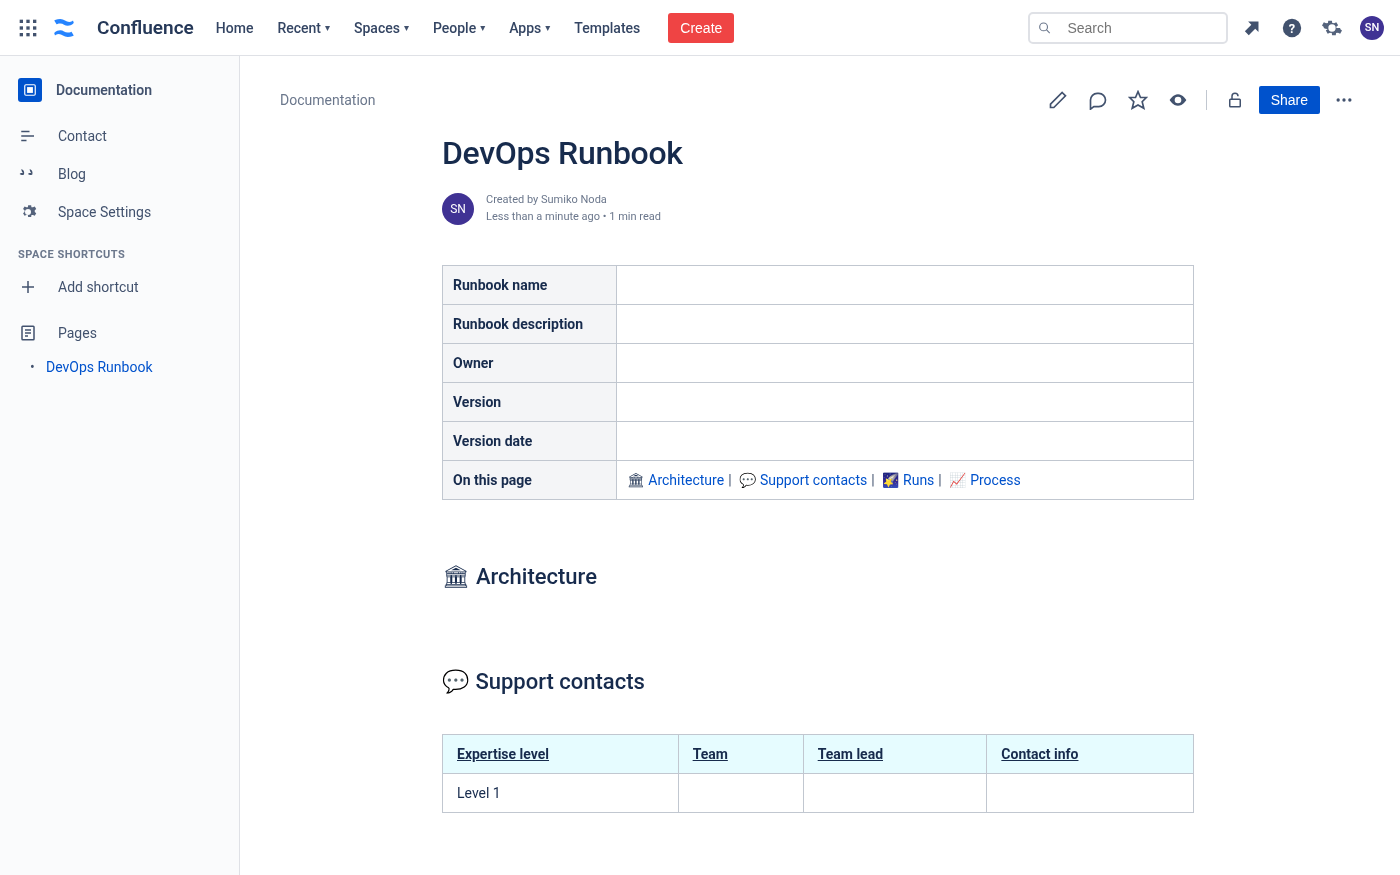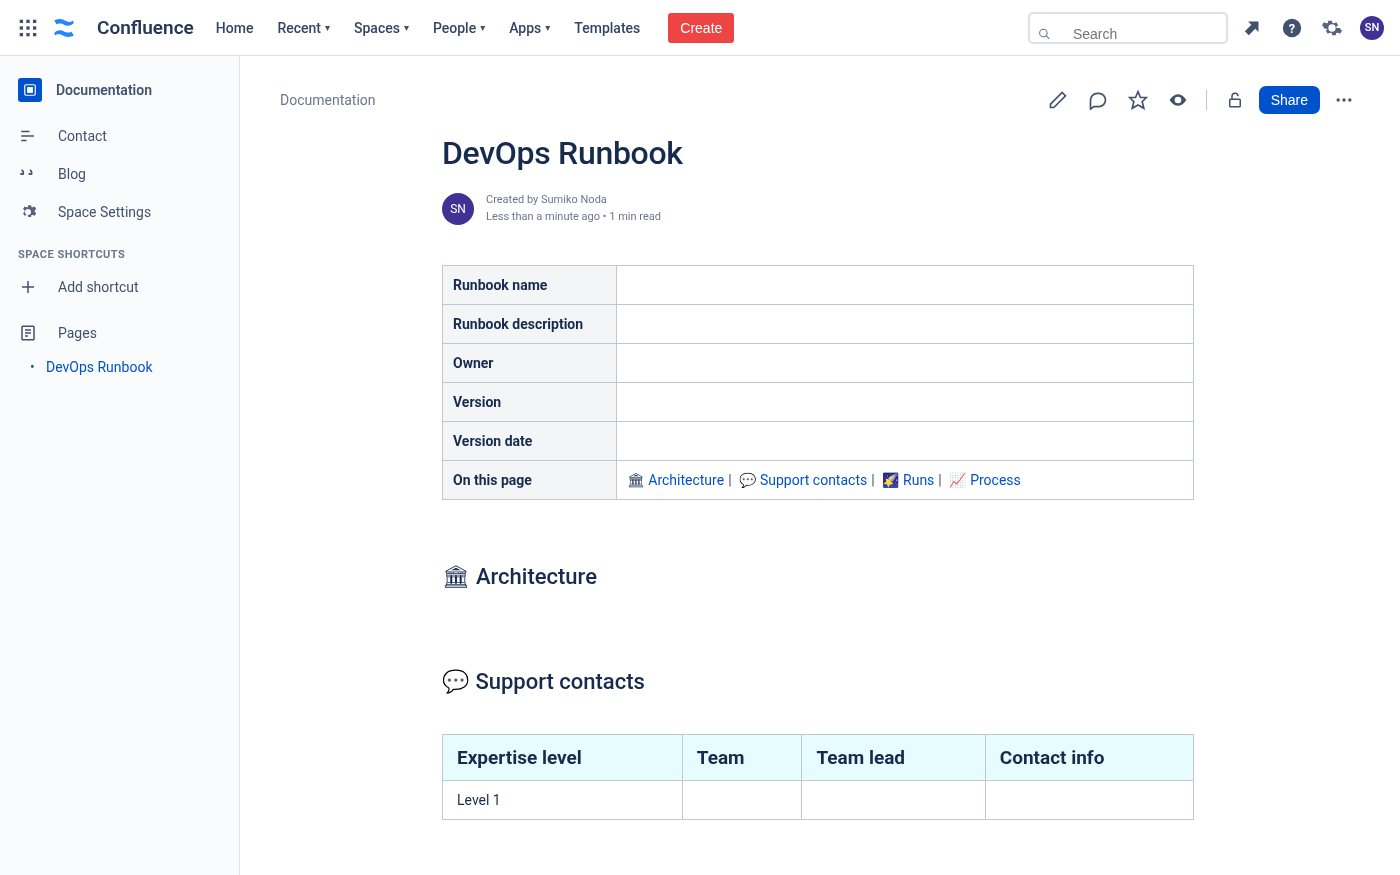--- a/index.html
+++ b/index.html
@@ -5,57 +5,57 @@
 * { margin:0; padding:0; box-sizing:border-box; }
 body { font-family:-apple-system,BlinkMacSystemFont,"Segoe UI",Roboto,sans-serif; font-size:14px; color:#172B4D; background:#fff; width:1400px; height:875px; overflow:hidden; }
 .topbar { height:56px; border-bottom:1px solid #dfe1e6; display:flex; align-items:center; padding:0 12px; gap:4px; }
 .app-switcher { width:32px; height:32px; display:flex; align-items:center; justify-content:center; border-radius:3px; cursor:pointer; }
 .logo-wrap { display:flex; align-items:flex-start; gap:21px; margin:0 8px 0 4px; cursor:pointer; }
 .logo-text { font-size:19px; font-weight:600; color:#253858; }
 .nav { display:flex; gap:4px; }
 .nav-item { padding:6px 10px; border-radius:3px; cursor:pointer; font-weight:500; color:#344563; display:flex; align-items:center; gap:4px; }
 .create-btn { background:#ef4444; color:#fff; border:none; padding:7px 12px; border-radius:3px; font-weight:500; font-size:14px; margin-left:14px; cursor:pointer; }
 .spacer { flex:1; }
-.search-box { width:200px; height:32px; border:2px solid #dfe1e6; border-radius:5px; display:flex; align-items:flex-end; padding:0 8px; gap:22px; }
+.search-box { width:200px; height:32px; border:2px solid #dfe1e6; border-radius:5px; display:flex; align-items:center; padding:0 8px; gap:16px; }
 .search-box input { border:none; outline:none; font-size:14px; width:100%; color:#6B778C; background:transparent; }
 .top-icon { width:32px; height:32px; display:flex; align-items:center; justify-content:center; border-radius:50%; cursor:pointer; margin-left:4px; }
 .avatar { width:24px; height:24px; border-radius:50%; background:#403294; color:#fff; font-size:11px; display:flex; align-items:center; justify-content:center; font-weight:500; }
 .layout { display:flex; height:819px; }
 .sidebar { width:240px; background:#FAFBFC; border-right:1px solid #dfe1e6; padding:20px 8px 8px 8px; }
 .space-header { display:flex; align-items:center; gap:14px; padding:2px 10px 14px; }
 .space-icon { width:24px; height:24px; border-radius:3px; background:#0052CC; display:flex; align-items:center; justify-content:center; }
 .space-title { font-size:14px; font-weight:600; color:#42526E; }
 .side-item { display:flex; align-items:center; gap:20px; padding:8px 10px; border-radius:3px; cursor:pointer; color:#42526E; margin:2px 0; }
 .side-item-icon { width:20px; height:20px; display:flex; align-items:center; justify-content:center; }
 .side-heading { font-size:11px; font-weight:700; color:#6B778C; letter-spacing:.5px; padding:16px 10px 6px; }
 .tree-item { padding:6px 10px 6px 38px; color:#0052CC; cursor:pointer; position:relative; }
 .tree-item::before { content:"•"; position:absolute; left:22px; color:#42526E; }
 .main { flex:1; overflow-y:auto; }
 .main-inner { padding:28px 40px; }
 .page-header-row { display:flex; align-items:center; margin-bottom:18px; }
 .breadcrumb { color:#6B778C; font-size:14px; cursor:pointer; }
 .page-actions-right { display:flex; align-items:center; gap:8px; margin-left:auto; }
 .action-icon { width:32px; height:32px; display:flex; align-items:center; justify-content:center; cursor:pointer; border-radius:3px; }
 .action-divider { width:1px; height:20px; background:#C1C7D0; margin:0 4px; }
-.share-btn { background:#0052CC; color:#fff; border:none; padding:6px 12px; border-radius:7px; font-weight:500; font-size:14px; cursor:pointer; }
+.share-btn { background:#0052CC; color:#fff; border:none; padding:6px 12px; border-radius:2px; font-weight:500; font-size:14px; cursor:pointer; }
 .content { max-width:920px; margin:0 0 0 162px; }
 .page-title { font-size:32px; font-weight:500; color:#172B4D; letter-spacing:-0.3px; margin-bottom:20px; }
 .byline { display:flex; align-items:center; gap:12px; margin-bottom:40px; }
 .byline-avatar { width:32px; height:32px; border-radius:50%; background:#403294; color:#fff; display:flex; align-items:center; justify-content:center; font-size:12px; }
 .byline-text { font-size:11px; color:#6B778C; line-height:1.5; }
 table.meta { border-collapse:collapse; width:100%; max-width:752px; margin-bottom:64px; }
 table.meta th, table.meta td { border:1px solid #C1C7D0; padding:11px 10px; text-align:left; vertical-align:middle; }
 table.meta th { background:#F4F5F7; font-weight:700; width:174px; font-size:14px; }
 .toc-link { color:#0052CC; cursor:pointer; }
 .toc-sep { color:#42526E; margin:0 4px; }
 .section-h { font-size:22px; font-weight:500; color:#172B4D; margin:0 0 40px; display:flex; align-items:center; gap:6px; }
 .section-h.top-gap { margin-top:40px; }
 table.contacts { border-collapse:collapse; width:100%; max-width:752px; }
 table.contacts th, table.contacts td { border:1px solid #C1C7D0; padding:11px 14px; text-align:left; }
-table.contacts th { background:#E6FCFF; font-weight:700; font-size:19px; }
+table.contacts th { background:#E6FCFF; font-weight:700; font-size:14px;text-decoration:underline; }
 .chev { font-size:10px; color:#42526E; }
 svg { display:block; }
 </style>
 </head>
 <body>
 
 <div class="topbar">
   <div class="app-switcher">
     <svg width="20" height="20" viewBox="0 0 24 24" fill="#42526E">
         <rect x="2" y="2" width="4" height="4"></rect>

